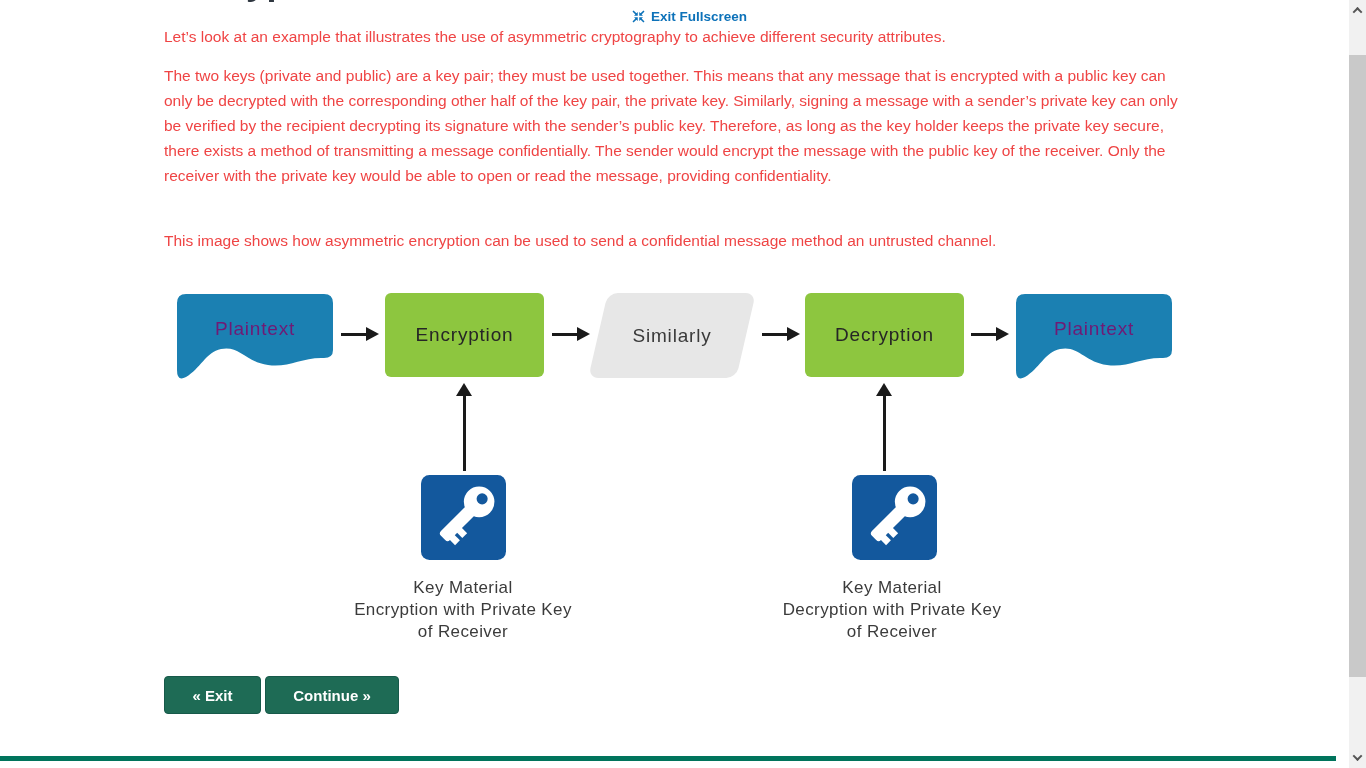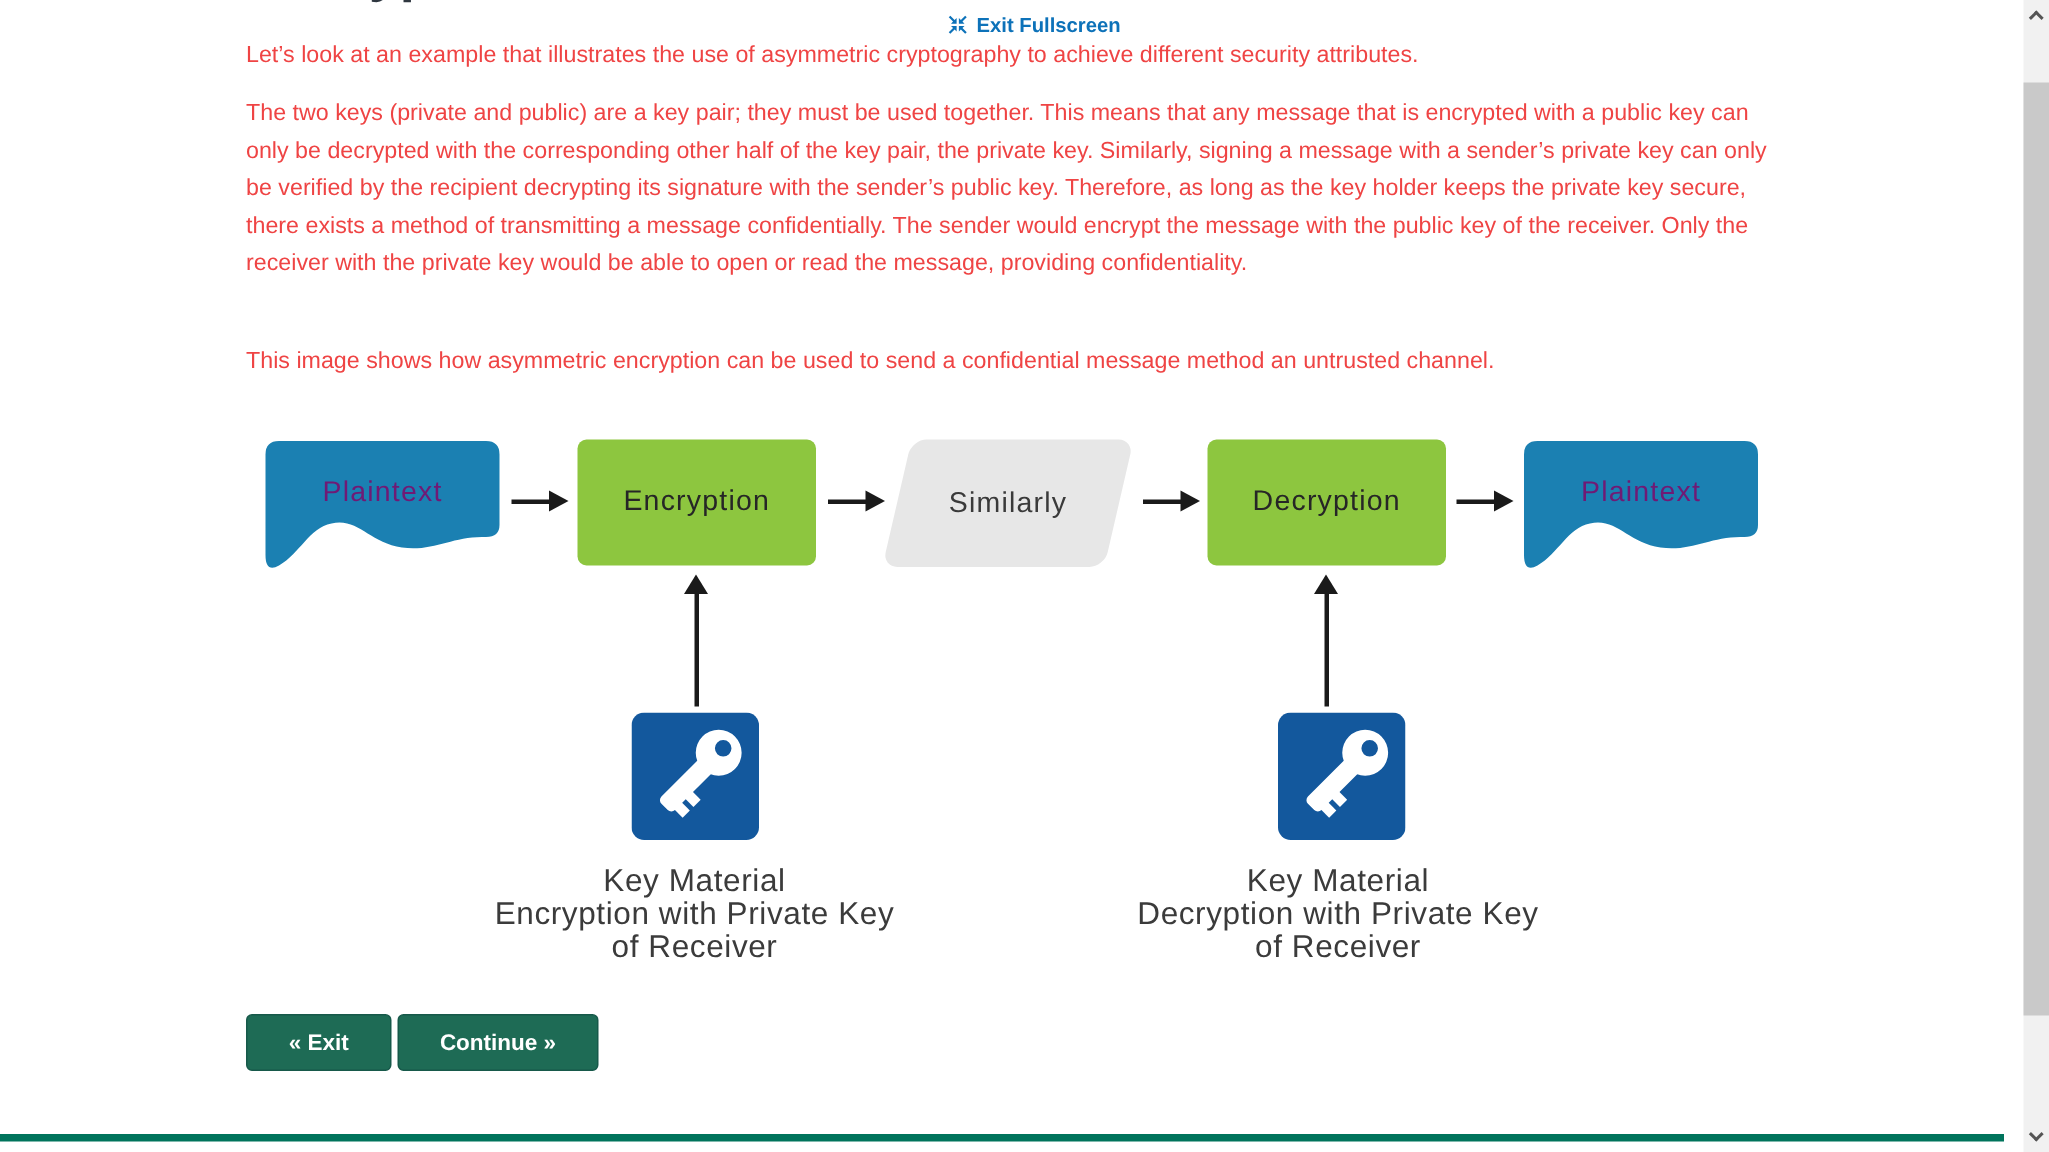--- a/index.html
+++ b/index.html
@@ -43,21 +43,21 @@
   .v-arrow { position:absolute; width:16px; height:88px; top:383px; }
   .v-arrow .bar  { position:absolute; left:6.5px; top:10px; bottom:0; width:3px; background:#1a1a1a; }
   .v-arrow .head { position:absolute; left:0; top:0; width:0; height:0;
                    border-left:8px solid transparent; border-right:8px solid transparent;
                    border-bottom:13px solid #1a1a1a; }
 
   .key-box { position:absolute; width:85px; height:85px; top:475px; }
   .key-box svg { display:block; }
 
   .key-caption { position:absolute; width:340px; top:577px; text-align:center;
-                 font-size:21px; line-height:22px; color:#3b3b3b; letter-spacing:0.4px; }
+                 font-size:17px; line-height:22px; color:#3b3b3b; letter-spacing:0.4px; }
 
   
   .nav-btn { position:absolute; top:676px; height:38px; display:flex; align-items:center;
              justify-content:center; background:#1e6b55; border:1px solid #17594a;
              border-radius:4px; color:#ffffff; font-size:15px; font-weight:700; cursor:pointer; }
   .btn-back { left:164px; width:97px; }
   .btn-continue { left:265px; width:134px; }
 
   
   .footer-rule { position:absolute; left:0; top:756px; width:1336px; height:5px; background:#00745c; }

